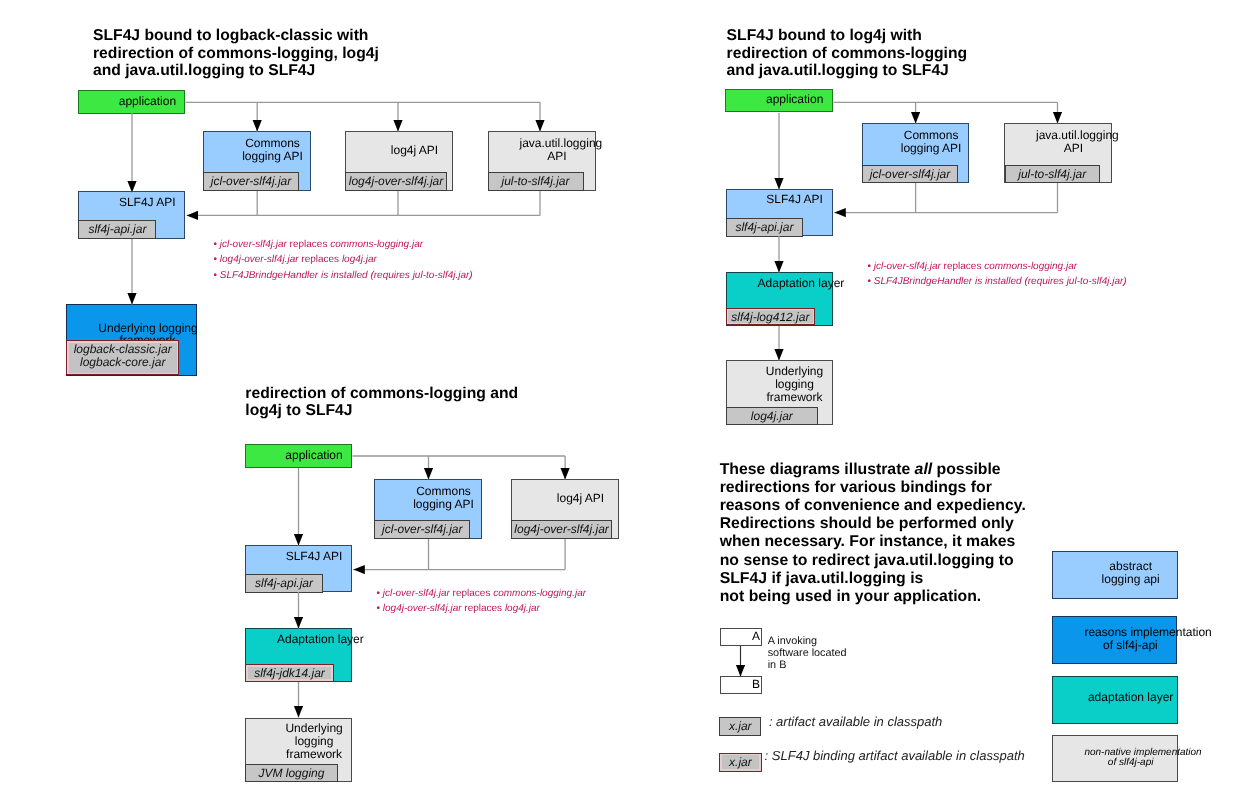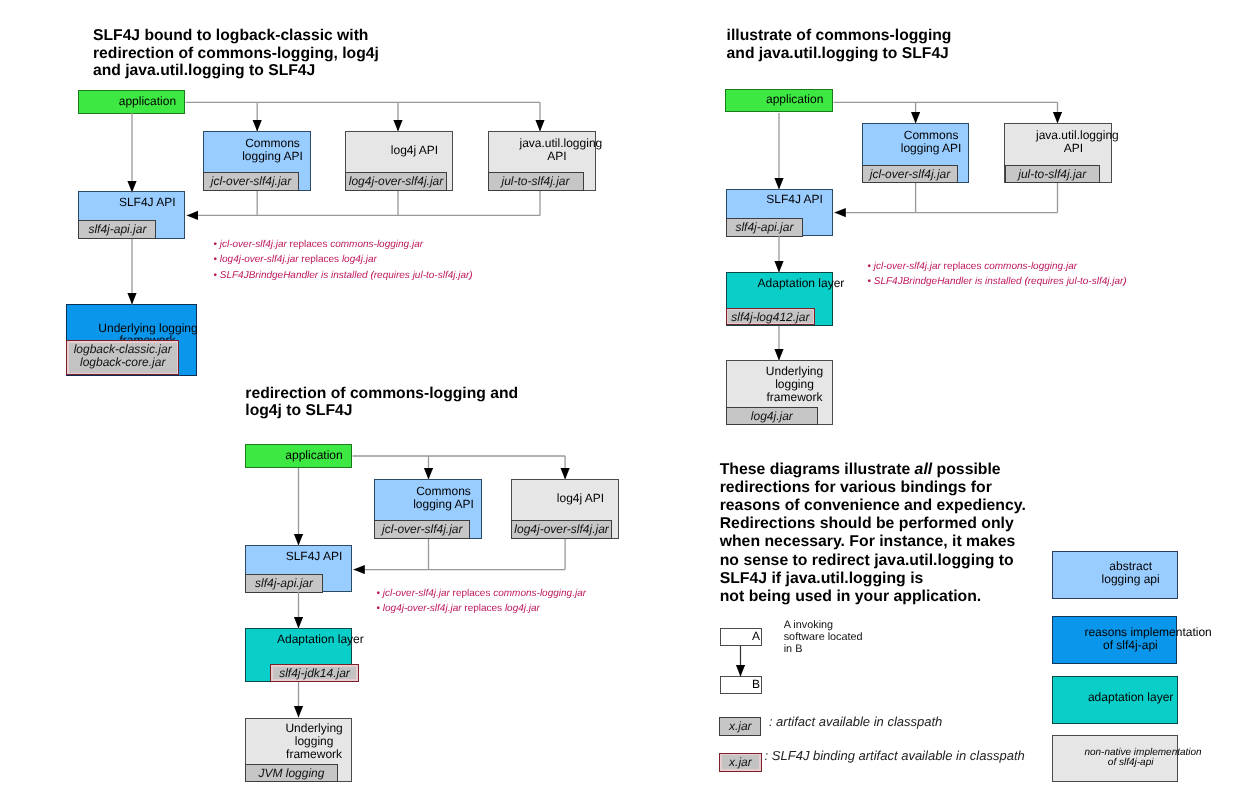--- a/index.html
+++ b/index.html
@@ -70,21 +70,21 @@
       <div class="jarInner"></div>
       <div class="jarTxt" style="top:2px;">logback-classic.jar
 logback-core.jar</div>
     </div>
 <div class="bul" style="left:213.5px;top:236.5px;">
       <div><span class="r">• </span><span>jcl-over-slf4j.jar</span><span class="r"> replaces </span><span>commons-logging.jar</span></div>
       <div><span class="r">• </span><span>log4j-over-slf4j.jar</span><span class="r"> replaces </span><span>log4j.jar</span></div>
       <div><span class="r">• </span><span>SLF4JBrindgeHandler is installed (requires jul-to-slf4j.jar)</span></div>
     </div>
 
-<div class="ttl" style="left:726.6px;top:27.1px;"><div>illustrate of commons-logging</div><div>and java.util.logging to SLF4J</div></div>
+<div class="ttl" style="left:726.6px;top:27.1px;"><div>SLF4J bound to log4j with</div><div>redirection of commons-logging</div><div>and java.util.logging to SLF4J</div></div>
 <div class="bx" style="left:725.4px;top:88.6px;width:107.6px;height:23.8px;background:#3ee842;border-color:#1c7a1c;">
       <div class="bxl" style="top:3.8px;">application</div>
     </div>
 <div class="bx" style="left:861.8px;top:123px;width:107.6px;height:60.2px;background:#99ccff;border-color:#2c4a66;">
       <div class="bxl" style="top:4.6px;">Commons
 logging API</div>
     </div>
 <div class="jar" style="left:862px;top:164.8px;width:96px;height:18.4px;">
       <div class="jarTxt" style="top:2px;">jcl-over-slf4j.jar</div>
     </div>
@@ -140,21 +140,21 @@
     </div>
 <div class="bx" style="left:245px;top:545px;width:107px;height:47px;background:#99ccff;border-color:#2c4a66;">
       <div class="bxl" style="top:3.7px;">SLF4J API</div>
     </div>
 <div class="jar" style="left:245px;top:574px;width:78px;height:19px;">
       <div class="jarTxt" style="top:2px;">slf4j-api.jar</div>
     </div>
 <div class="bx" style="left:245px;top:628px;width:107px;height:54px;background:#0acec8;border-color:#0c4747;">
       <div class="bxl" style="top:4.3px;">Adaptation layer</div>
     </div>
-<div class="jar jarR" style="left:245px;top:664px;width:89px;height:18px;margin-left:25px;">
+<div class="jar jarR" style="left:245px;top:664px;width:89px;height:18px;">
       <div class="jarInner"></div>
       <div class="jarTxt" style="top:2px;">slf4j-jdk14.jar</div>
     </div>
 <div class="bx" style="left:245px;top:717.6px;width:107.2px;height:64.5px;background:#e6e6e6;border-color:#4a4a4a;">
       <div class="bxl" style="top:3.8px;">Underlying
 logging
 framework</div>
     </div>
 <div class="jar" style="left:245px;top:763.8px;width:92.8px;height:18.3px;">
       <div class="jarTxt" style="top:2px;">JVM logging</div>
@@ -164,21 +164,21 @@
       <div><span class="r">• </span><span>log4j-over-slf4j.jar</span><span class="r"> replaces </span><span>log4j.jar</span></div>
     </div>
 <div class="note" style="left:719.7px;top:461.2px;"><div><span>These diagrams illustrate </span><i>all</i><span> possible</span></div><div>redirections for various bindings for</div><div>reasons of convenience and expediency.</div><div>Redirections should be performed only</div><div>when necessary. For instance, it makes</div><div>no sense to redirect java.util.logging to</div><div>SLF4J if java.util.logging is</div><div>not being used in your application.</div></div>
 
 <div class="bx" style="left:719.5px;top:628px;width:42.1px;height:18.3px;background:#ffffff;border-color:#4a4a4a;">
       <div class="bxl" style="top:1px;">A</div>
     </div>
 <div class="bx" style="left:719.5px;top:676px;width:42.1px;height:18.3px;background:#ffffff;border-color:#4a4a4a;">
       <div class="bxl" style="top:1px;">B</div>
     </div>
-<div class="cap" style="left:767.7px;top:619px;margin-left:16px;"><div>A invoking</div><div>software located</div><div>in B</div></div>
+<div class="cap" style="left:767.7px;top:635px;"><div>A invoking</div><div>software located</div><div>in B</div></div>
 <div class="jar" style="left:719.2px;top:717px;width:42.2px;height:18.8px;">
       <div class="jarTxt" style="top:2px;">x.jar</div>
     </div>
 <div class="cap2" style="left:768.9px;top:716.3px;">: artifact available in classpath</div>
 <div class="jar jarR" style="left:719.2px;top:752.6px;width:42.4px;height:19px;">
       <div class="jarInner"></div>
       <div class="jarTxt" style="top:2px;">x.jar</div>
     </div>
 <div class="cap2" style="left:764.6px;top:749.6px;">: SLF4J binding artifact available in classpath</div>
 <div class="bx" style="left:1052.4px;top:551px;width:125.5px;height:48.2px;background:#99ccff;border-color:#2a3f5f;">

